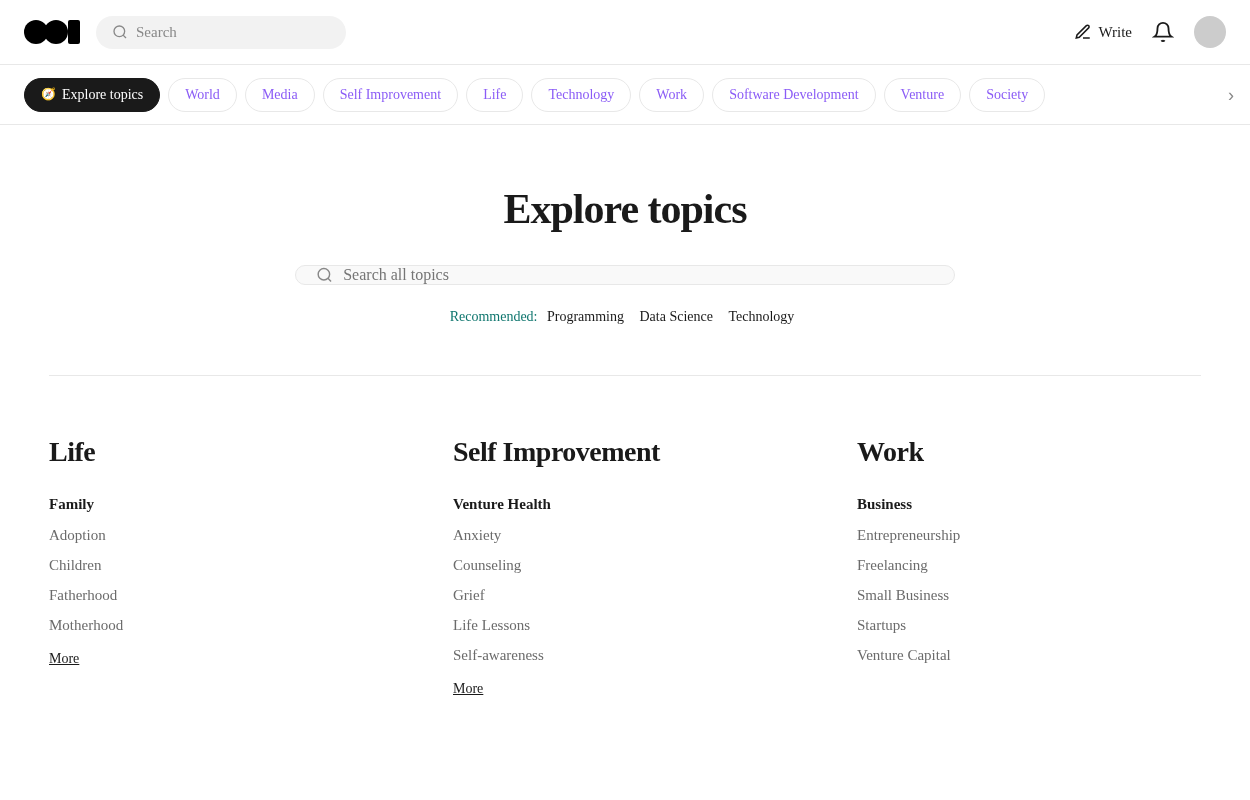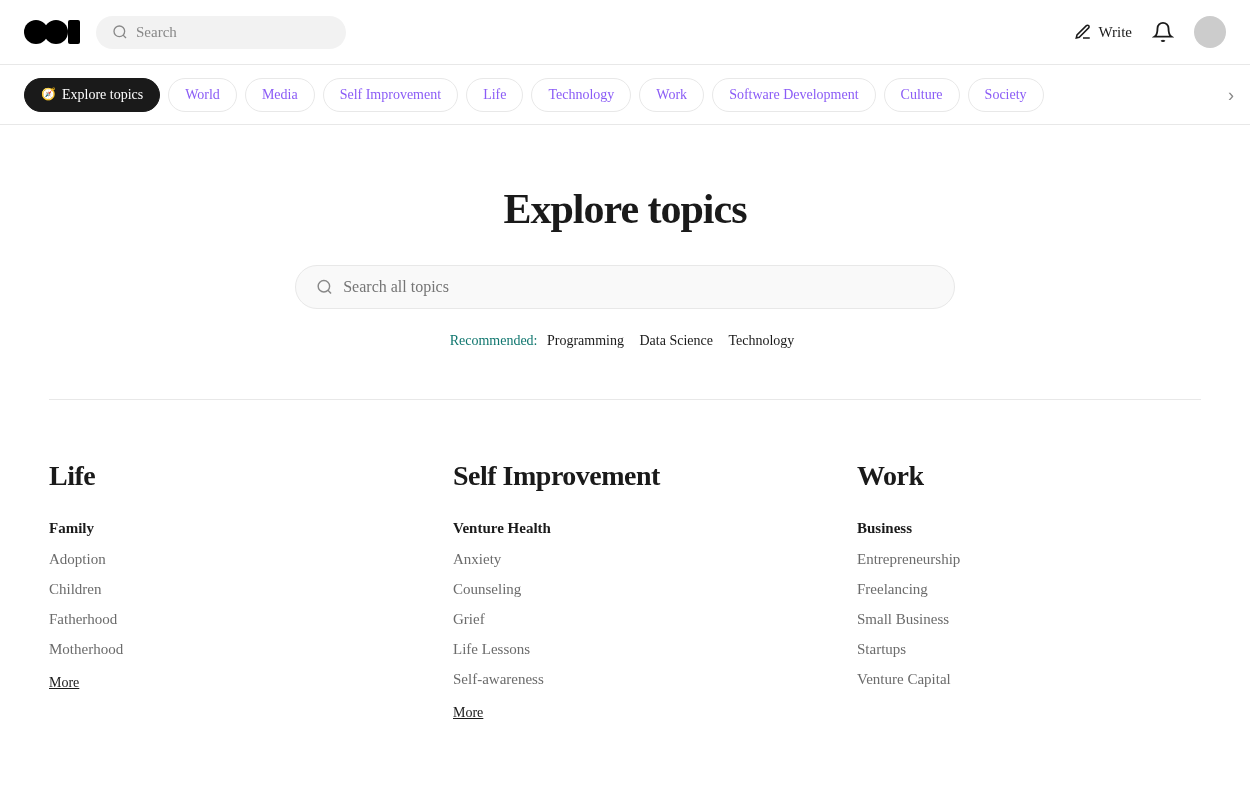--- a/index.html
+++ b/index.html
@@ -137,21 +137,21 @@
       justify-content: center;
       margin-bottom: 24px;
     }
     .topic-search {
       display: flex;
       align-items: flex-end;
       width: 660px;
       background: #f9f9f9;
       border: 1.5px solid #e8e8e8;
       border-radius: 99px;
-      padding: 12px 20px;
+      padding: 0 20px;
       gap: 10px;
     }
     .topic-search input {
       border: none;
       background: transparent;
       outline: none;
       font-size: 16px;
       color: #888;
       width: 100%;
       font-family: inherit;
@@ -265,21 +265,21 @@
   <a class="topic-chip" href="#">
       <span>Technology</span>
     </a>
   <a class="topic-chip" href="#">
       <span>Work</span>
     </a>
   <a class="topic-chip" href="#">
       <span>Software Development</span>
     </a>
   <a class="topic-chip" href="#">
-      <span>Culture</span>
+      <span>Venture</span>
     </a>
   <a class="topic-chip" href="#">
       <span>Society</span>
     </a>
   <button class="nav-arrow">›</button>
 </nav>
 
 <main class="main">
   <h1 class="page-title">Explore topics</h1>
 

